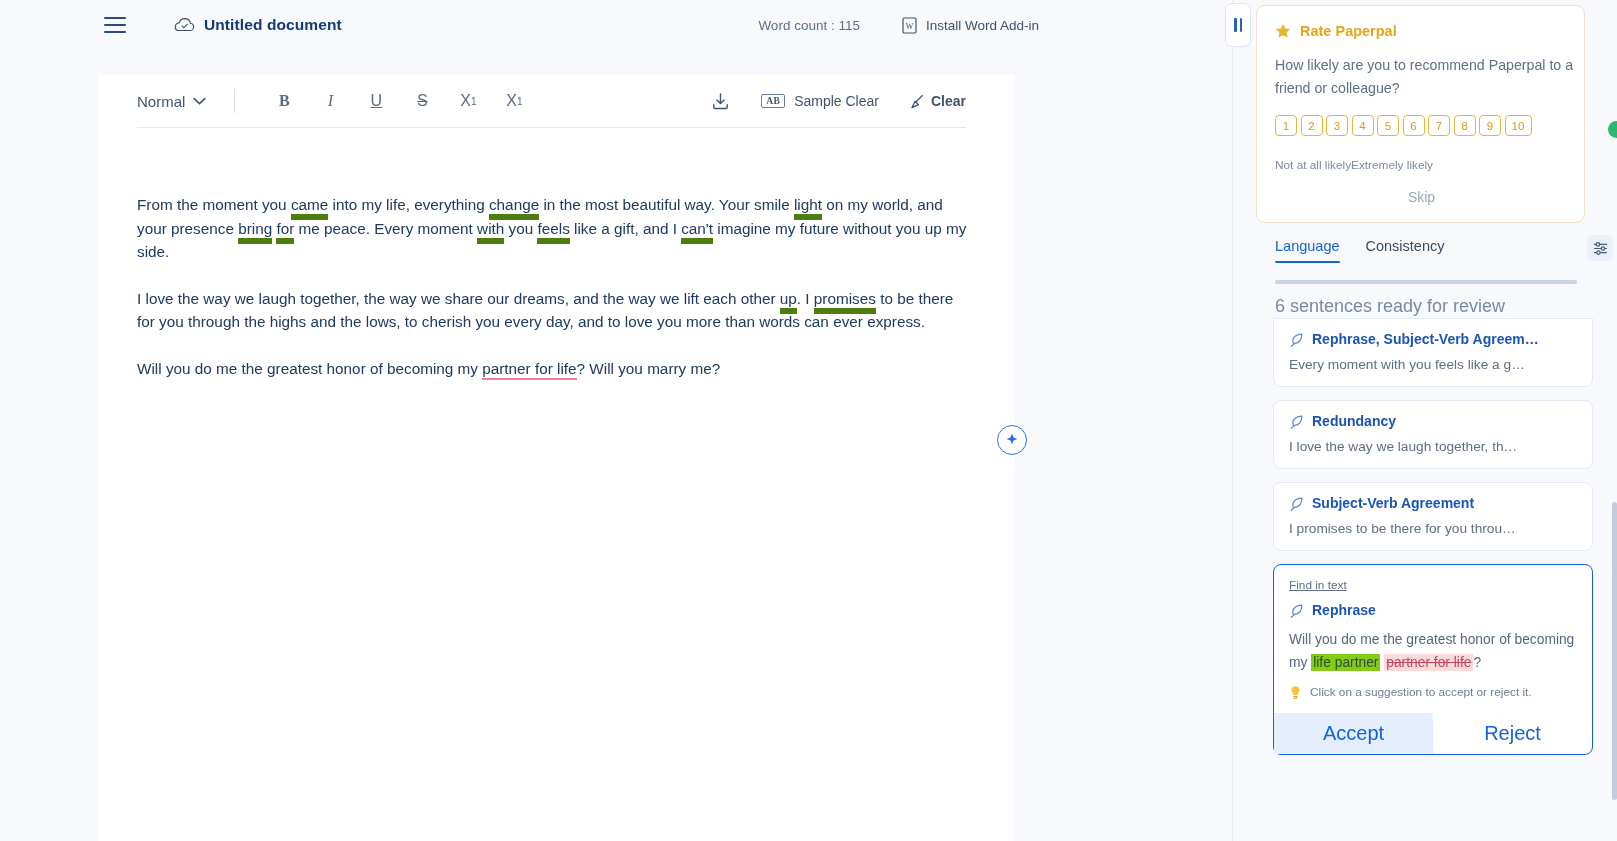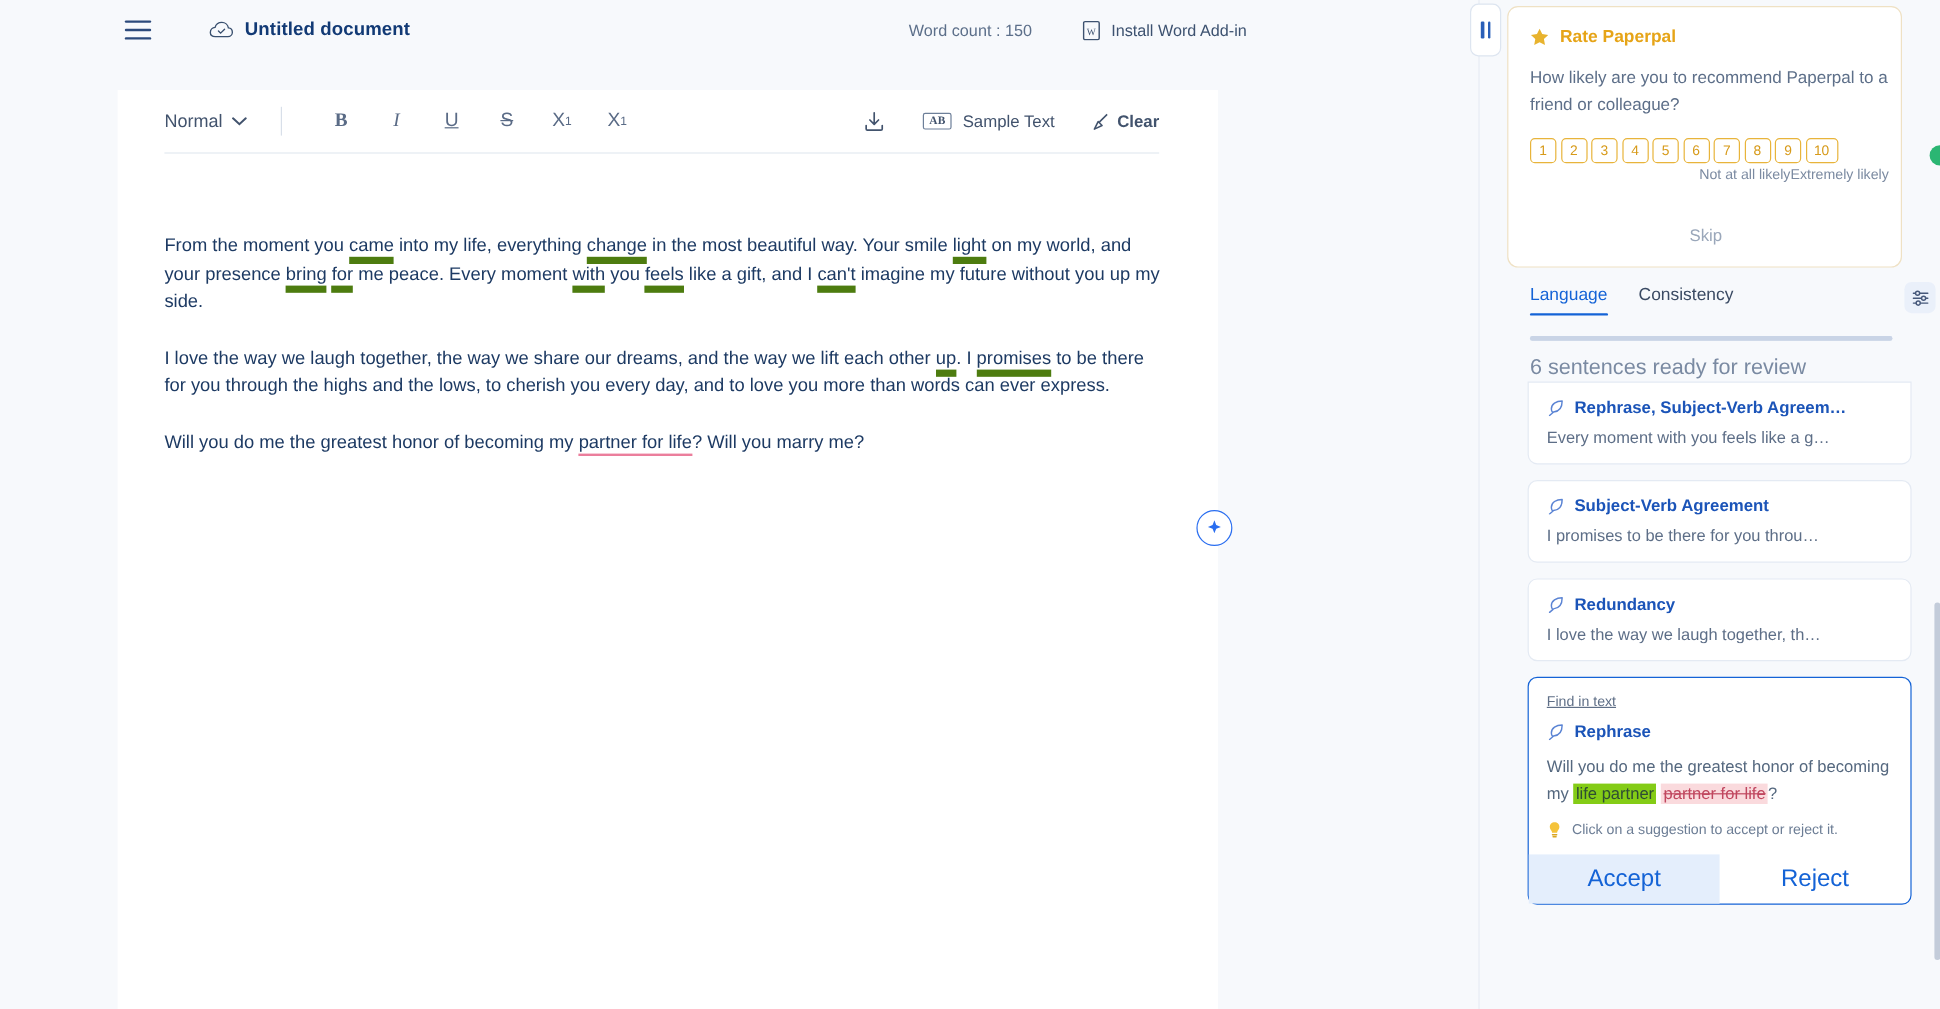--- a/index.html
+++ b/index.html
@@ -189,22 +189,22 @@
   .score-row { display: flex; gap: 3.5px; margin-top: 15px; }
   .score-btn {
     width: 22px; height: 21px;
     border: 1px solid #e8b43b; border-radius: 4px;
     display: flex; align-items: center; justify-content: center;
     font-size: 11.5px; color: #d79a19;
     background: #fff; cursor: pointer;
   }
   .score-btn.wide { width: 27px; }
   .score-legend {
-    display: flex; justify-content: flex-end;
-    width: 299px; margin-top: 2px;
+    display: flex; justify-content: flex-start;
+    width: 299px; margin-top: 22px;
     font-size: 11.8px; color: #7b8aa1;
   }
   .skip-row {
     position: absolute; left: 0; top: 182px; width: 329px;
     text-align: center;
   }
   .skip-btn { font-size: 14px; color: #9aa7ba; cursor: pointer; }
 
   
   .tabs-wrap { position: absolute; left: 0; top: 238px; width: 340px; }
@@ -317,21 +317,21 @@
           <span></span>
       </div>
       <div class="doc-title-wrap">
         <svg class="cloud-icon" viewBox="0 0 22 17">
           <path d="M5.6 14.4h11.2c2.2 0 3.9-1.8 3.9-3.9 0-2-1.5-3.7-3.5-3.9-.5-2.8-2.9-4.9-5.8-4.9C8.3 1.7 6 3.6 5.4 6.2 3 6.4 1.2 8.4 1.2 10.8c0 2 1.6 3.6 4.4 3.6z" fill="none" stroke="#39506f" stroke-width="1.2"></path>
           <path d="M8.4 9.4l1.9 1.9 3.5-3.5" fill="none" stroke="#39506f" stroke-width="1.2" stroke-linecap="round"></path>
         </svg>
         <div class="doc-title">Untitled document</div>
       </div>
       <div class="topbar-right">
-        <div class="word-count">Word count : 150</div>
+        <div class="word-count">Word count : 115</div>
         <div class="install-addin">
           <svg class="word-doc-icon" viewBox="0 0 15 17">
             <rect x="1" y="1" width="13" height="15" rx="1.2" fill="none" stroke="#3d5270" stroke-width="1.2"></rect>
             <text x="7.5" y="12" font-size="8" font-family="Liberation Serif, serif" fill="#3d5270" text-anchor="middle">W</text>
           </svg>
           <span>Install Word Add-in</span>
         </div>
       </div>
     </div>
 
@@ -359,21 +359,21 @@
               <sub>1</sub>
           </div>
         </div>
         <div class="toolbar-right">
           <svg class="dl-icon" viewBox="0 0 19 19">
             <path d="M9.5 2v9.2M5.9 8l3.6 3.6L13.1 8" fill="none" stroke="#42536d" stroke-width="1.4" stroke-linecap="round" stroke-linejoin="round"></path>
             <path d="M2.8 12.6v2.8c0 .6.5 1.1 1.1 1.1h11.2c.6 0 1.1-.5 1.1-1.1v-2.8" fill="none" stroke="#42536d" stroke-width="1.4" stroke-linecap="round"></path>
           </svg>
           <div class="sample-text">
             <span class="ab-box">AB</span>
-            <span>Sample Text</span>
+            <span>Sample Clear</span>
           </div>
           <div class="clear-btn">
             <svg class="broom-icon" viewBox="0 0 14 15">
               <path d="M12.6 1.3L6.3 7.6M2 13.6l3.1-6.3 3.3 3.3-6.4 3z" fill="none" stroke="#42536d" stroke-width="1.3" stroke-linejoin="round"></path>
             </svg>
             <span>Clear</span>
           </div>
         </div>
       </div>
       <div class="rule"></div>
@@ -458,33 +458,33 @@
             <span>Rephrase, Subject-Verb Agreem…</span>
           </div>
           <div class="card-text">Every moment with you feels like a g…</div>
         </div>
 
         <div class="card">
           <div class="card-head">
             <svg class="feather" viewBox="0 0 15 15">
               <path d="M12.8 2.2c-5 0-9 2.4-9 6.6 0 1.3.5 2.4 1.2 3.2L2.3 14.3M5.6 11.4c4.6-.4 7.2-3.6 7.2-9.2" fill="none" stroke="#5b84d4" stroke-width="1.2" stroke-linecap="round"></path>
             </svg>
-            <span>Subject-Verb Agreement</span>
-          </div>
-          <div class="card-text">I promises to be there for you throu…</div>
+            <span>Redundancy</span>
+          </div>
+          <div class="card-text">I love the way we laugh together, th…</div>
         </div>
 
         <div class="card">
           <div class="card-head">
             <svg class="feather" viewBox="0 0 15 15">
               <path d="M12.8 2.2c-5 0-9 2.4-9 6.6 0 1.3.5 2.4 1.2 3.2L2.3 14.3M5.6 11.4c4.6-.4 7.2-3.6 7.2-9.2" fill="none" stroke="#5b84d4" stroke-width="1.2" stroke-linecap="round"></path>
             </svg>
-            <span>Redundancy</span>
-          </div>
-          <div class="card-text">I love the way we laugh together, th…</div>
+            <span>Subject-Verb Agreement</span>
+          </div>
+          <div class="card-text">I promises to be there for you throu…</div>
         </div>
 
         <div class="card expanded">
           <span class="find-in-text">Find in text</span>
           <div class="card-head">
             <svg class="feather" viewBox="0 0 15 15">
               <path d="M12.8 2.2c-5 0-9 2.4-9 6.6 0 1.3.5 2.4 1.2 3.2L2.3 14.3M5.6 11.4c4.6-.4 7.2-3.6 7.2-9.2" fill="none" stroke="#5b84d4" stroke-width="1.2" stroke-linecap="round"></path>
             </svg>
             <span>Rephrase</span>
           </div>

